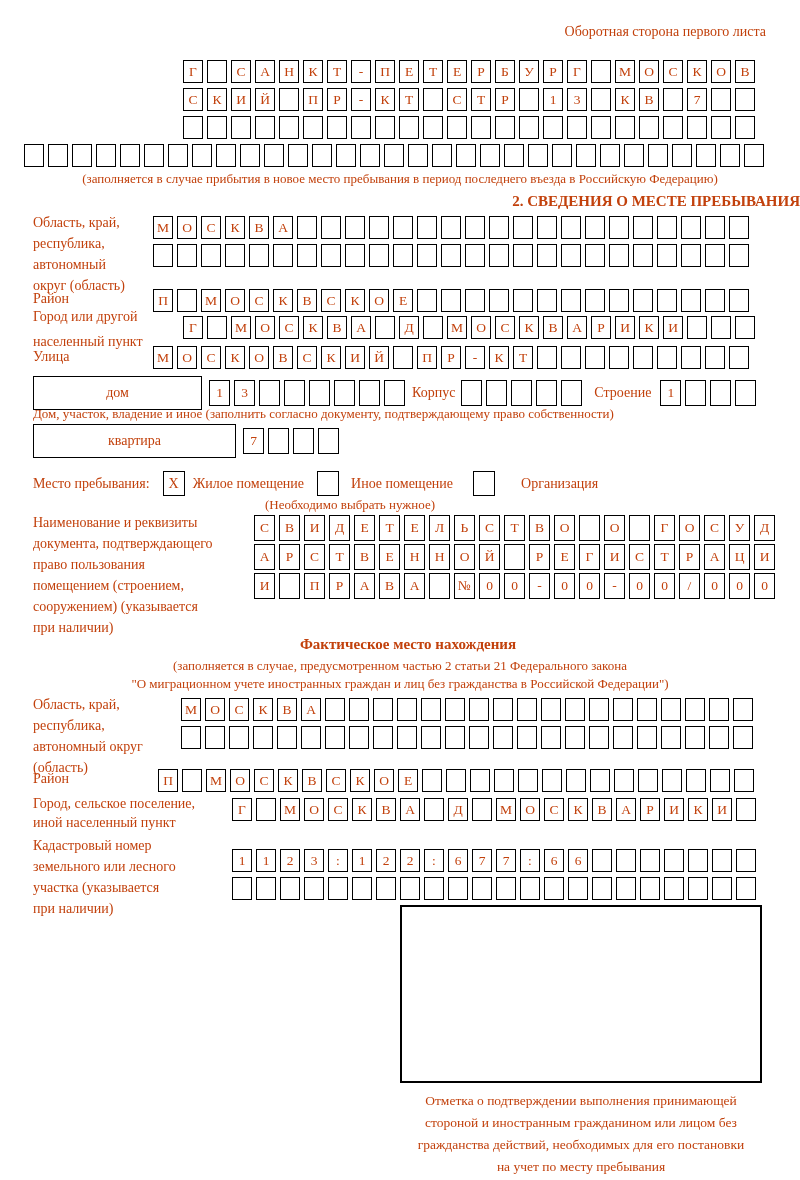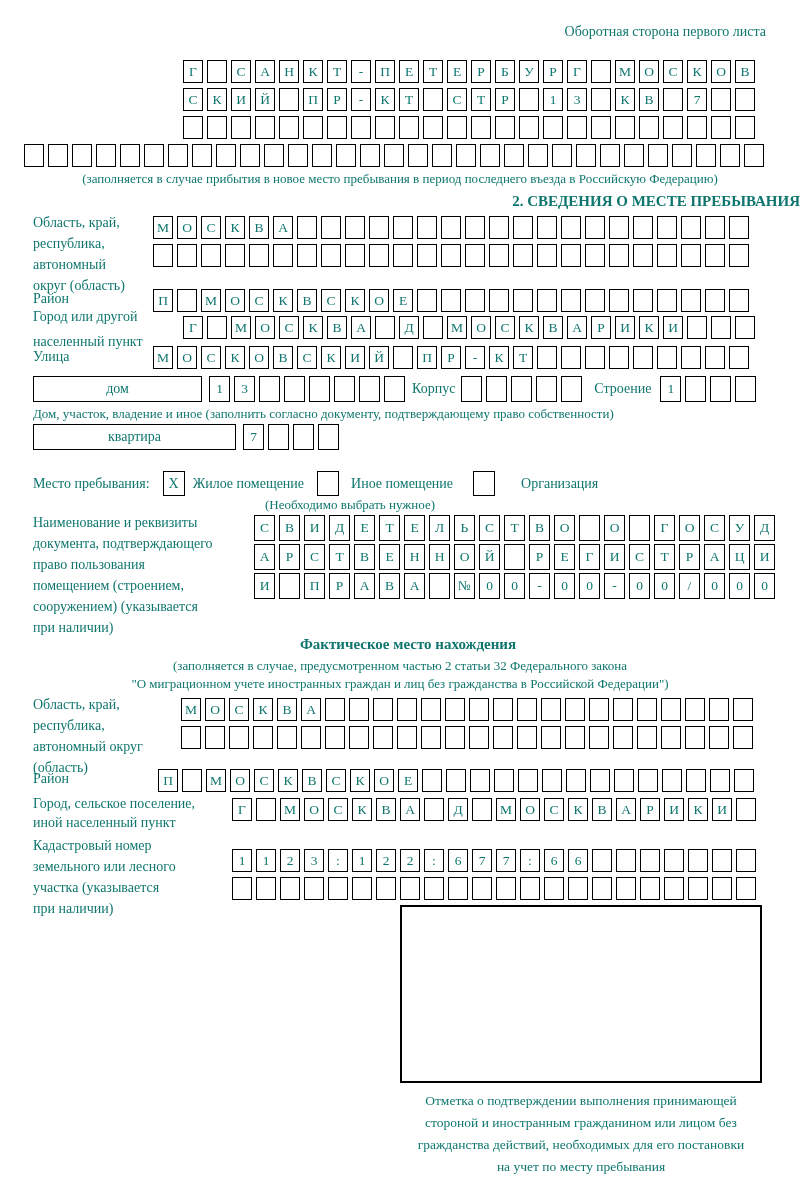--- a/index.html
+++ b/index.html
@@ -1,34 +1,34 @@
 <!DOCTYPE html>
 <html><head>
 <meta charset="utf-8">
 <style>
   html,body { margin:0; padding:0; background:#fff; }
   .page {
     position:relative; width:800px; height:1180px; background:#fff;
-    font-family:"Liberation Serif","DejaVu Serif",serif; color:#0f766e;
+    font-family:"Liberation Serif","DejaVu Serif",serif; color:#c2410c;
     overflow:hidden;
   }
   .abs { position:absolute; }
   .label { font-size:14px; line-height:21px; white-space:pre-line; }
   .caption { font-size:13px; }
   .center { left:0; width:800px; text-align:center; }
   .title { font-weight:bold; font-size:15px; }
   .cells { display:flex; gap:4px; }
   .cell {
     flex:0 0 auto; width:20px; height:23px; border:1.7px solid #000;
     box-sizing:border-box; display:flex; align-items:center; justify-content:center;
     font-size:13.5px; line-height:1;
   }
   .cells.big .cell { width:21px; height:26px; }
   .namebox {
-    border:1.7px solid #000; box-sizing:border-box; height:26px;
+    border:1.7px solid #000; box-sizing:border-box; height:34px;
     display:flex; align-items:center; justify-content:center; font-size:14px;
   }
   .inlinerow { display:flex; align-items:center; }
   .checkbox {
     width:22px; height:25px; border:1.7px solid #000; box-sizing:border-box;
     display:flex; align-items:center; justify-content:center; font-size:14px;
   }
   .bigbox { border:2px solid #000; box-sizing:border-box; background:#fff; }
   .rowlabel { font-size:14px; }
 </style>
@@ -421,21 +421,21 @@
       <span class="cell">-</span>
       <span class="cell">0</span>
       <span class="cell">0</span>
       <span class="cell">/</span>
       <span class="cell">0</span>
       <span class="cell">0</span>
       <span class="cell">0</span>
     </div>
 
   <div class="abs title center" style="top:636px;padding-left:8px;">Фактическое место нахождения</div>
-  <div class="abs caption center" style="top:658px;">(заполняется в случае, предусмотренном частью 2 статьи 32 Федерального закона</div>
+  <div class="abs caption center" style="top:658px;">(заполняется в случае, предусмотренном частью 2 статьи 21 Федерального закона</div>
   <div class="abs caption center" style="top:676px;">"О миграционном учете иностранных граждан и лиц без гражданства в Российской Федерации")</div>
 
   <div class="abs label" style="left:33px; top:694px;">Область, край,
 республика,
 автономный округ
 (область)</div>
   <div class="abs cells" style="left:181px; top:698px;">
       <span class="cell">М</span>
       <span class="cell">О</span>
       <span class="cell">С</span>

